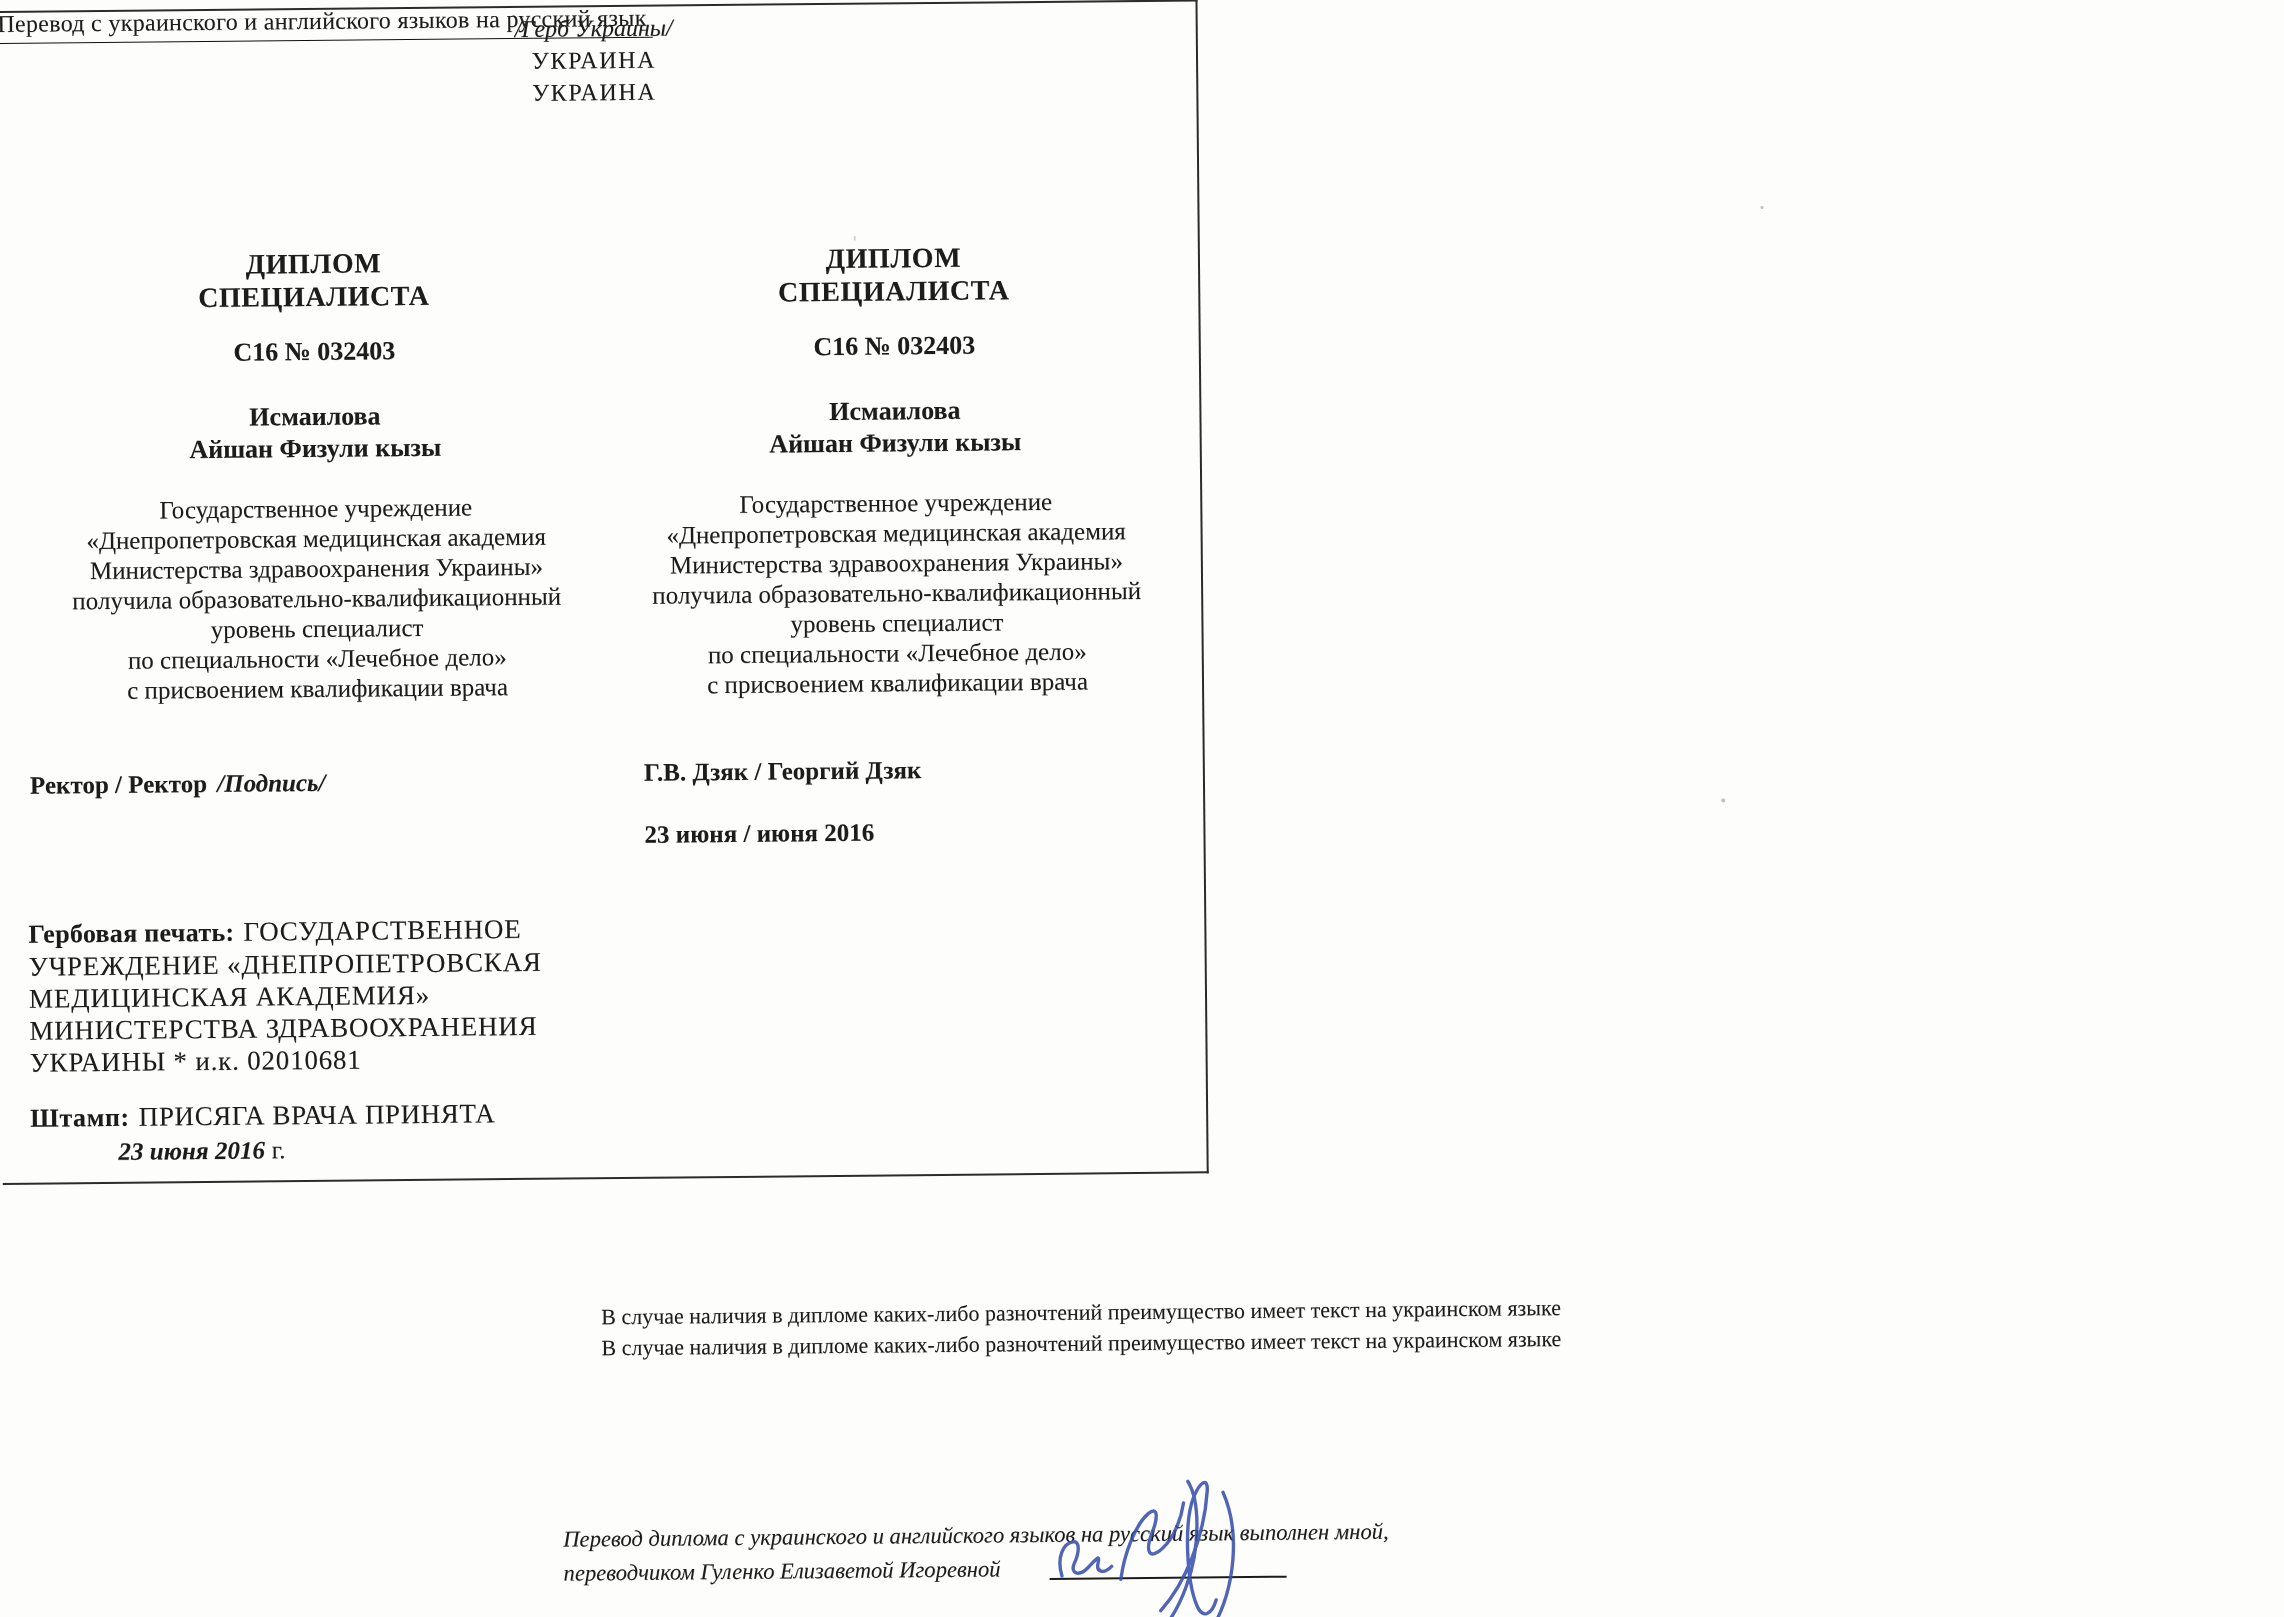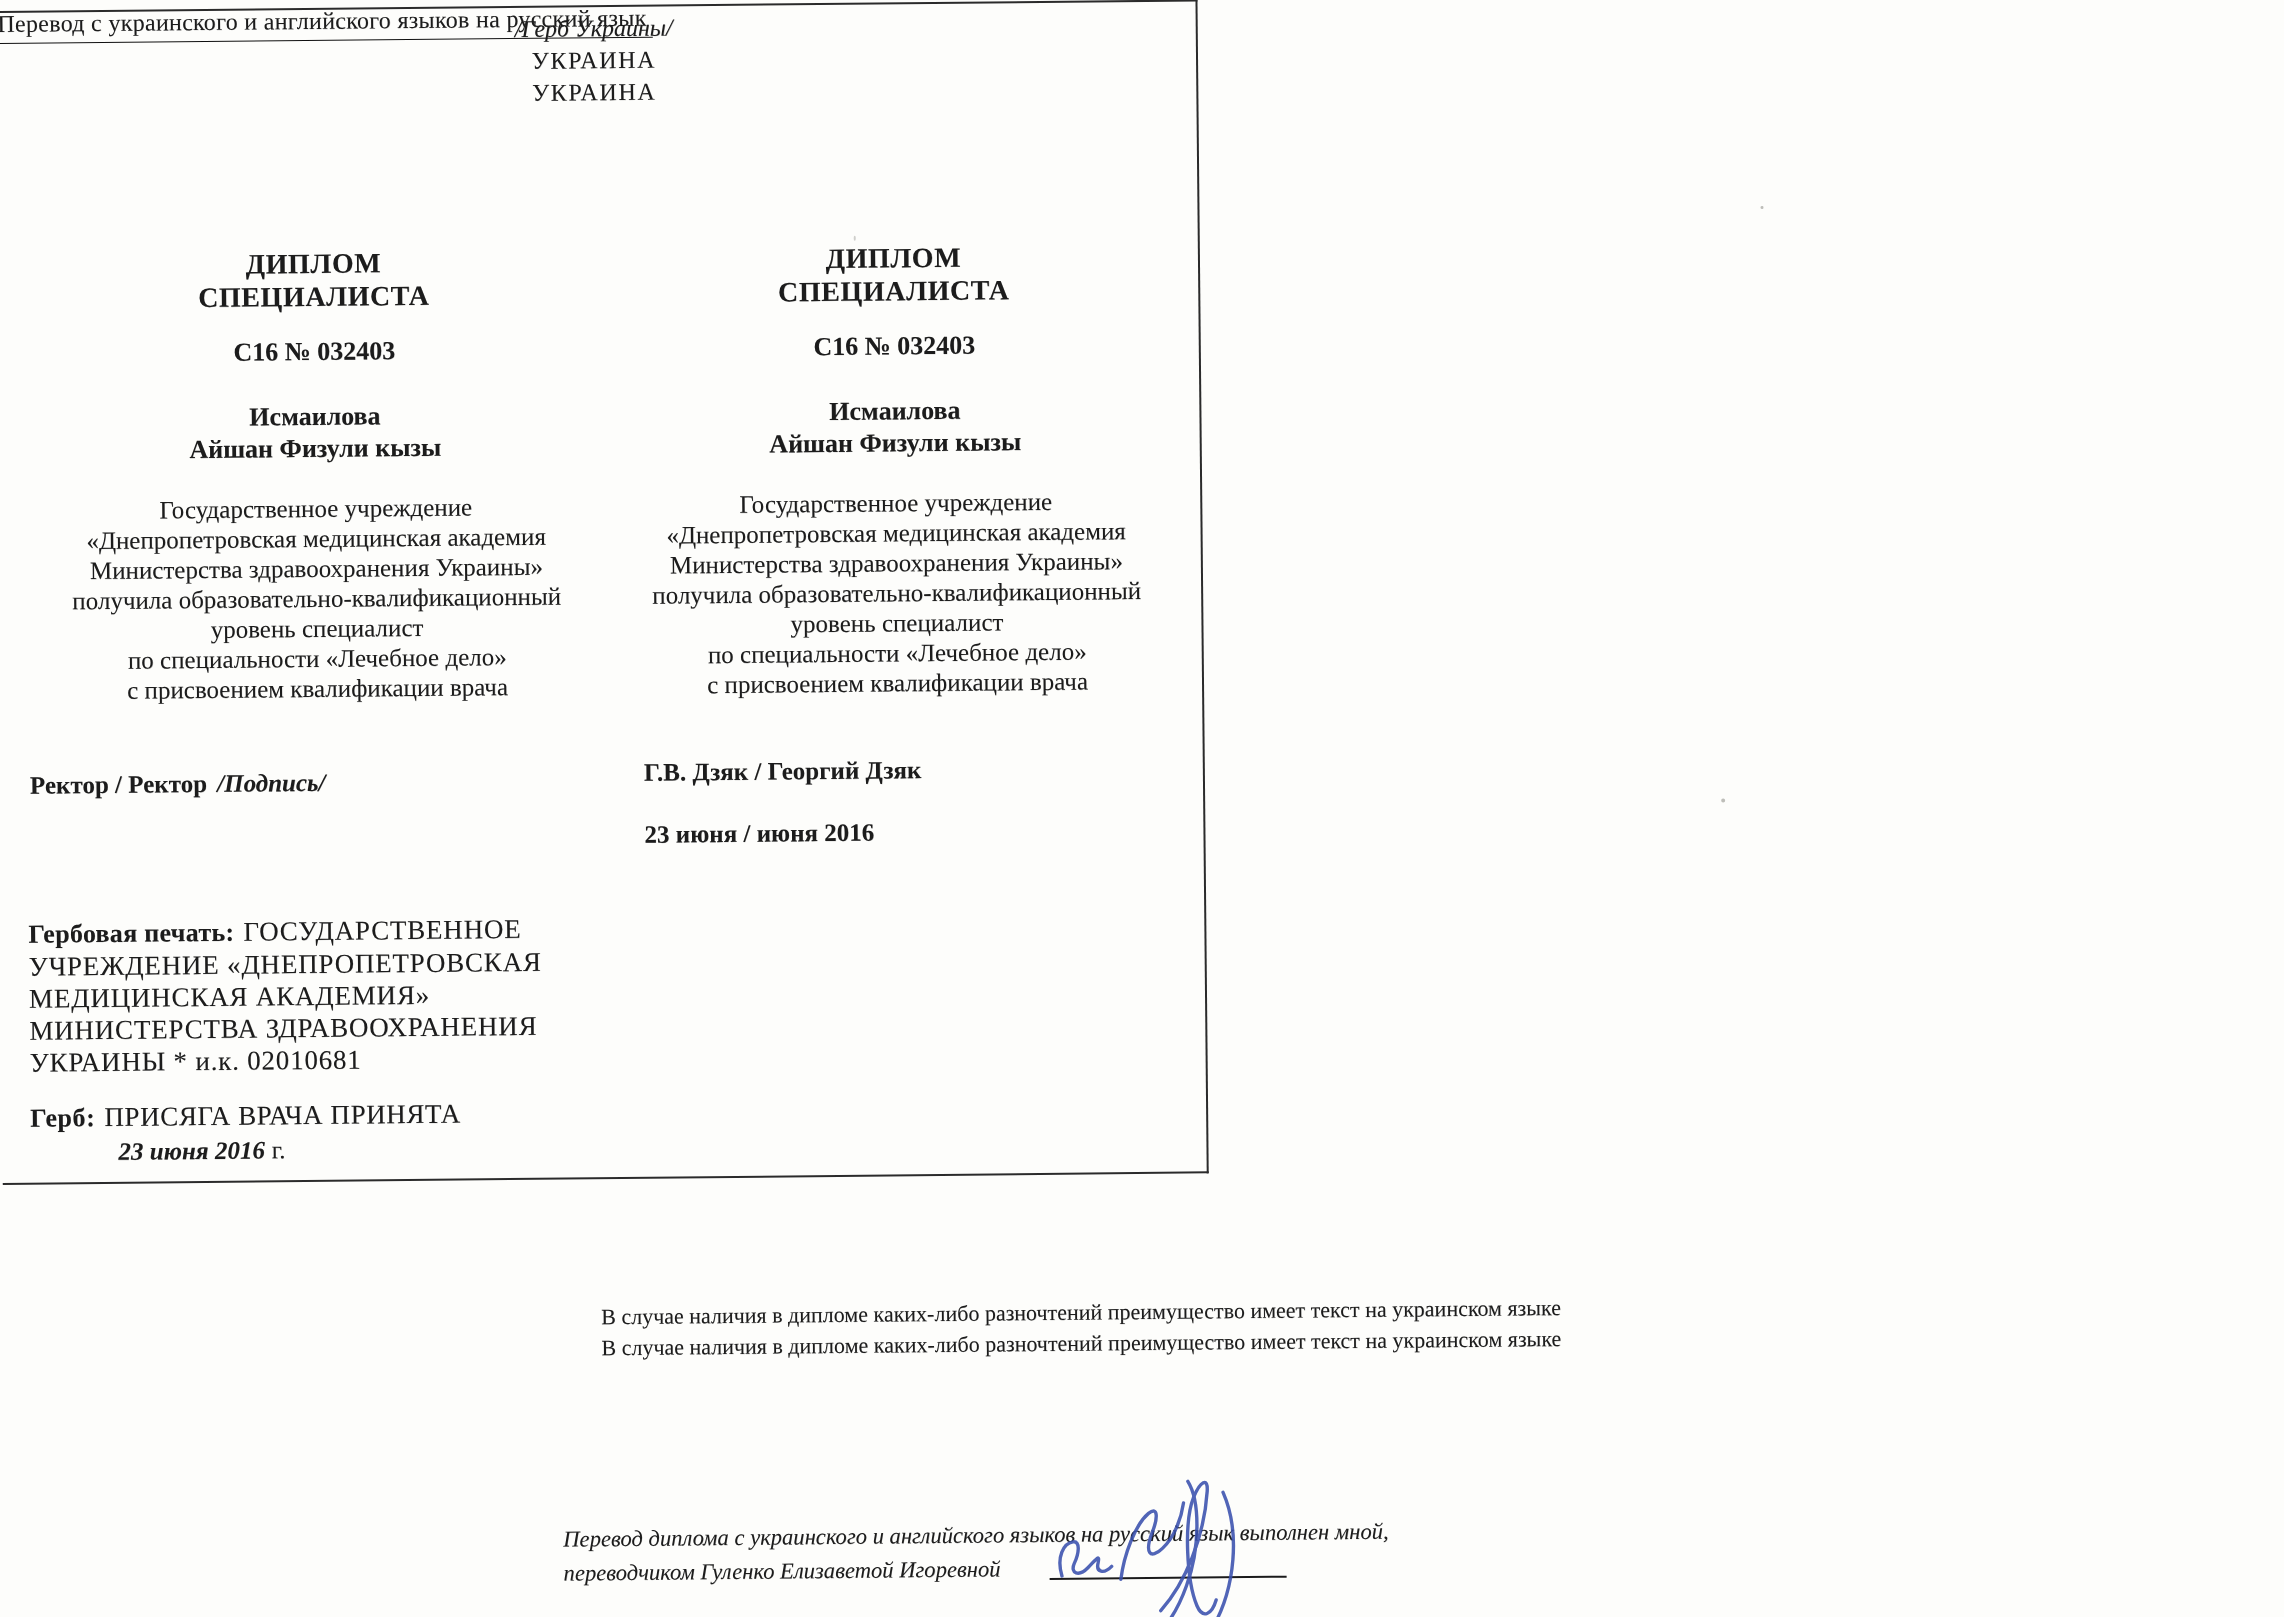--- a/index.html
+++ b/index.html
@@ -127,21 +127,21 @@
 
       <div class="seal-block">
         <div><span class="lbl">Гербовая печать:</span><span>ГОСУДАРСТВЕННОЕ</span></div>
         <div>УЧРЕЖДЕНИЕ «ДНЕПРОПЕТРОВСКАЯ</div>
         <div>МЕДИЦИНСКАЯ АКАДЕМИЯ»</div>
         <div>МИНИСТЕРСТВА ЗДРАВООХРАНЕНИЯ</div>
         <div>УКРАИНЫ * и.к. 02010681</div>
       </div>
 
       <div class="stamp-line">
-        <span class="lbl">Герб:</span><span>ПРИСЯГА ВРАЧА ПРИНЯТА</span>
+        <span class="lbl">Штамп:</span><span>ПРИСЯГА ВРАЧА ПРИНЯТА</span>
       </div>
       <div class="stamp-date">
         <span class="d">23 июня 2016</span><span>г.</span>
       </div>
 
     </div>
 
     <div class="disclaimer">
       <div>В случае наличия в дипломе каких-либо разночтений преимущество имеет текст на украинском языке</div>
       <div>В случае наличия в дипломе каких-либо разночтений преимущество имеет текст на украинском языке</div>

